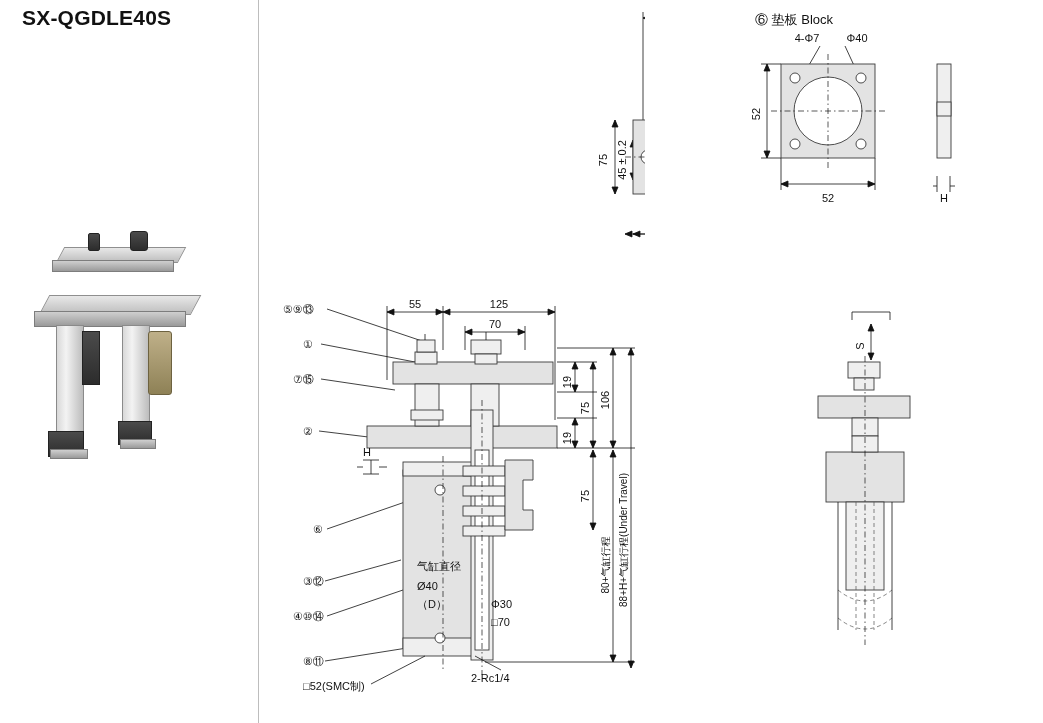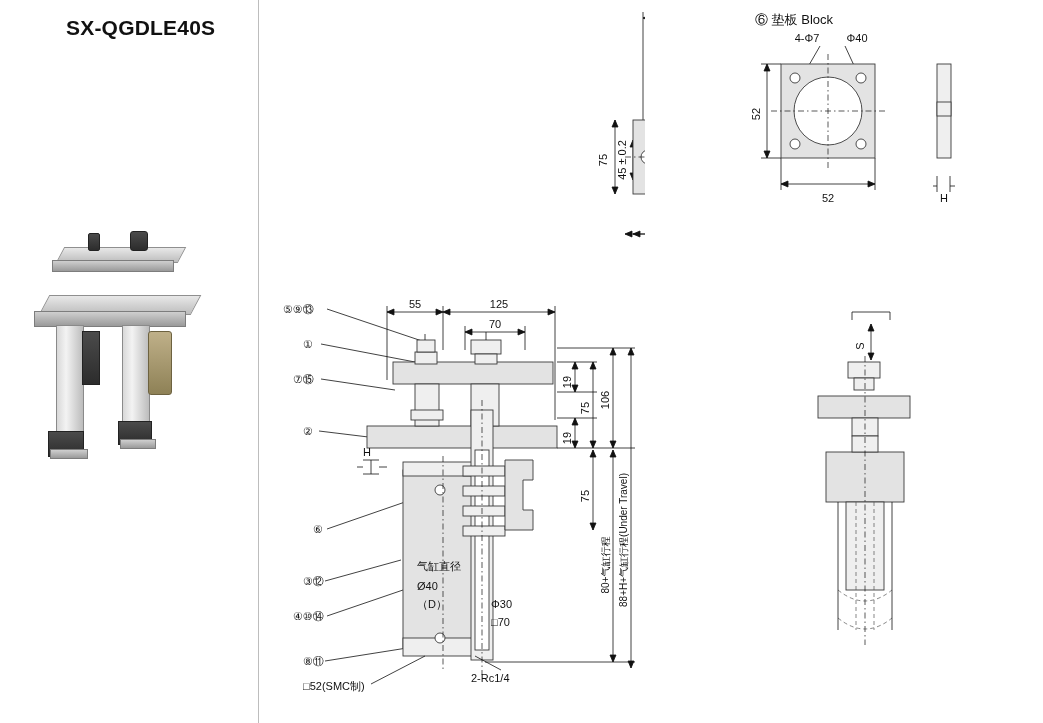--- a/index.html
+++ b/index.html
@@ -9,24 +9,23 @@
     font-family:"Liberation Sans", sans-serif;
     color:#1a1a1a;
     position:relative;
     overflow:hidden;
   }
   .page{position:absolute;inset:0;}
   .vline{position:absolute;top:0;bottom:0;width:1px;background:#bdbdbd;}
 
   
   #title{
-    position:absolute;left:22px;top:16px;
+    position:absolute;left:22px;top:6px;
     font-size:21px;font-weight:bold;letter-spacing:.2px;
     color:#111;
-    margin-left:44px;
   }
 
   
   #photo{position:absolute;left:30px;top:235px;width:205px;height:245px;}
   .ph{position:absolute;}
   .metal-top{background:linear-gradient(180deg,#e8e8e8,#bdbdbd);border:1px solid #8f8f8f;}
   .metal-side{background:linear-gradient(180deg,#cfcfcf,#9a9a9a);border:1px solid #7d7d7d;}
   .dark{background:linear-gradient(180deg,#4b4b4b,#2c2c2c);border:1px solid #222;}
   .tube{background:linear-gradient(90deg,#d8d8d8,#f3f3f3 35%,#bcbcbc);border:1px solid #8a8a8a;}
   .gold{background:linear-gradient(180deg,#bfb089,#8e8156);border:1px solid #6d6240;}

